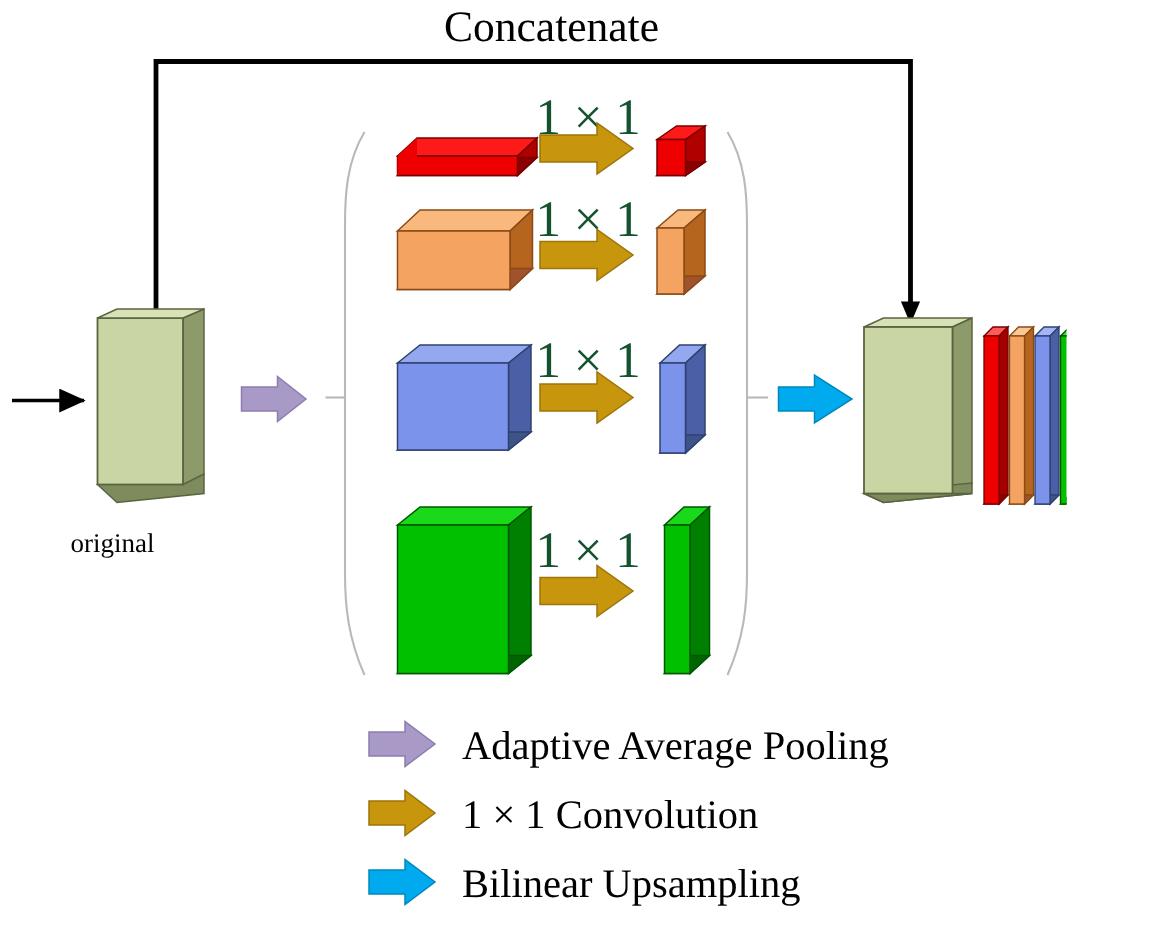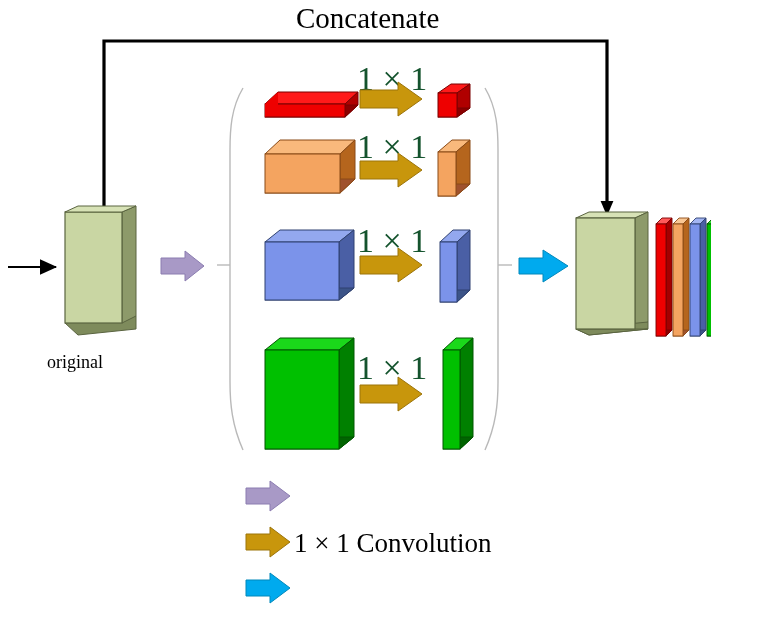--- a/index.html
+++ b/index.html
@@ -60,21 +60,23 @@
 
   <div class="txt concat-label">Concatenate</div>
 
   <div class="txt fm-label-1">original</div>
 
   <div class="txt conv-lbl" style="left:357px; top:60px;">1 × 1</div>
   <div class="txt conv-lbl" style="left:357px; top:128px;">1 × 1</div>
   <div class="txt conv-lbl" style="left:357px; top:222px;">1 × 1</div>
   <div class="txt conv-lbl" style="left:357px; top:349px;">1 × 1</div>
 
-  <div class="txt legend-txt" style="left:294px; top:528px;">1 × 1 Convolution</div>
+  <div class="txt legend-txt" style="left:308px; top:482px;">Adaptive Average Pooling</div>
+  <div class="txt legend-txt" style="left:308px; top:528px;">1 × 1 Convolution</div>
+  <div class="txt legend-txt" style="left:308px; top:574px;">Bilinear Upsampling</div>
 
   <svg id="svg-layer" viewBox="0 0 769 620" xmlns="http://www.w3.org/2000/svg">
     <defs>
       <marker id="blkarrow" markerWidth="9" markerHeight="9" refX="7.5" refY="3.6" orient="auto" markerUnits="strokeWidth">
         <path d="M0,0 L8,3.6 L0,7.2 z" fill="#000000"></path>
       </marker>
     </defs>
 
     <g>
       <line x1="8" y1="267" x2="56" y2="267" stroke="#000" stroke-width="2.2" marker-end="url(#blkarrow)"></line>

